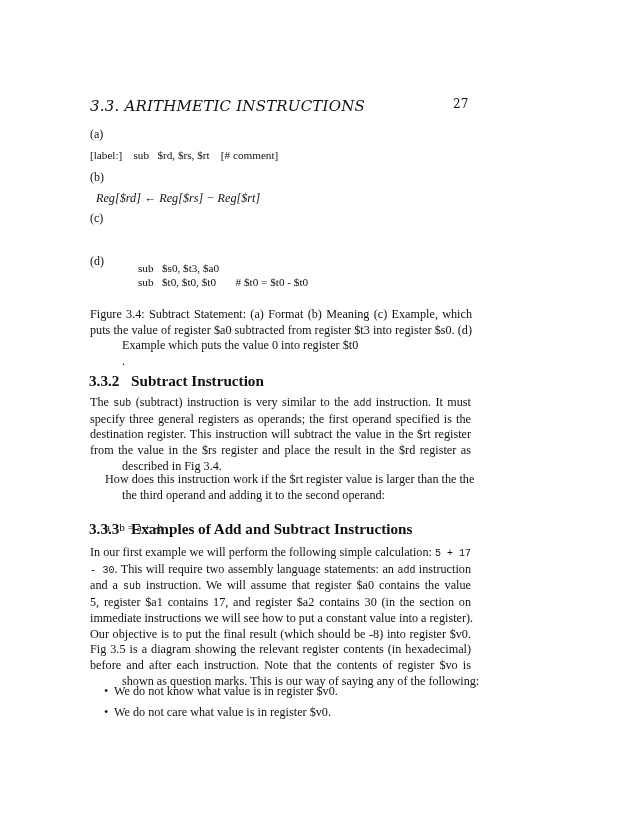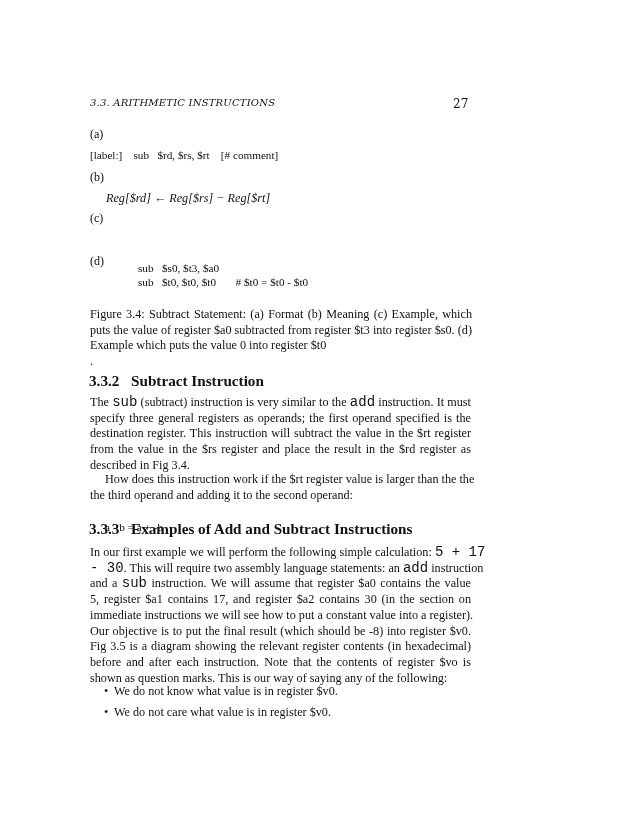--- a/index.html
+++ b/index.html
@@ -3,48 +3,48 @@
 <meta charset="utf-8">
 <style>
   html, body { margin: 0; padding: 0; background: #ffffff; }
   body { width: 630px; height: 815px; position: relative; overflow: hidden;
          font-family: "DejaVu Serif", "Liberation Serif", serif; color: #111; }
   .page { position: absolute; left: 0; top: 0; width: 630px; height: 815px; }
   .abs { position: absolute; white-space: nowrap; }
   .serif { font-family: "Liberation Serif", "DejaVu Serif", serif; font-size: 12.2px; }
   .mono { font-family: Liberation Serif, serif; font-size: 11.2px; }
   .italic { font-style: italic; }
-  .header-title { left: 90px; top: 97px; font-style: italic; font-size: 10px; letter-spacing: 0.2px; }
+  .header-title { left: 90px; top: 97px; font-style: italic; font-size: 15px; letter-spacing: 0.2px; }
   .page-num { left: 453px; top: 97px; font-size: 12px; }
   .label { left: 90px; font-size: 12px; }
   .para { position: absolute; left: 90px; width: 450px; font-family: "Liberation Serif", "DejaVu Serif", serif;
           font-size: 12.2px; line-height: 15.7px; text-align: justify; }
   .para .line { display: block; text-align: justify; text-align-last: justify; white-space: nowrap; }
-  .para .line.last { text-align-last: left; }
+  .para .line.last { text-align-last: left; margin-left: 32px; }
   .heading { position: absolute; left: 89px; font-family: "Liberation Serif", "DejaVu Serif", serif;
              font-weight: bold; font-size: 15.2px; }
   .heading .num { display: inline-block; width: 42px; }
-  code { font-family: "Liberation Mono", "DejaVu Sans Mono", monospace; font-size: 14px; }
+  code { font-family: "Liberation Mono", "DejaVu Sans Mono", monospace; font-size: 10px; }
   .bullet-item { position: absolute; left: 114px; font-family: "Liberation Serif", "DejaVu Serif", serif; font-size: 12.2px; }
   .bullet-dot { position: absolute; left: -10px; top: 0px; }
 </style>
 </head>
 <body>
 
 <div class="page">
 
   <div class="abs header-title">3.3.  ARITHMETIC INSTRUCTIONS</div>
   <div class="abs page-num">27</div>
 
   <div>
     <div class="abs serif label" style="top:127px;">(a)</div>
     <div class="abs mono" style="left:90px; top:149px; white-space:pre;">[label:]    sub   $rd, $rs, $rt    [# comment]</div>
 
     <div class="abs serif label" style="top:170px;">(b)</div>
-    <div class="abs serif italic" style="left:106px; top:191px;">Reg[$rd] ← Reg[$rs] − Reg[$rt]</div>
+    <div class="abs serif italic" style="left:96px; top:191px;">Reg[$rd] ← Reg[$rs] − Reg[$rt]</div>
 
     <div class="abs serif label" style="top:211px;">(c)</div>
     <div class="abs mono" style="left:138px; top:234px; white-space:pre;margin-top:28px;">sub   $s0, $t3, $a0</div>
 
     <div class="abs serif label" style="top:254px;">(d)</div>
     <div class="abs mono" style="left:138px; top:276px; white-space:pre;">sub   $t0, $t0, $t0       # $t0 = $t0 - $t0</div>
 
     <div class="para" style="top:307px; width:382px;">
       <span class="line">Figure 3.4:  Subtract Statement:  (a) Format (b) Meaning (c) Example, which</span>
       <span class="line">puts the value of register $a0 subtracted from register $t3 into register $s0.  (d)</span>

